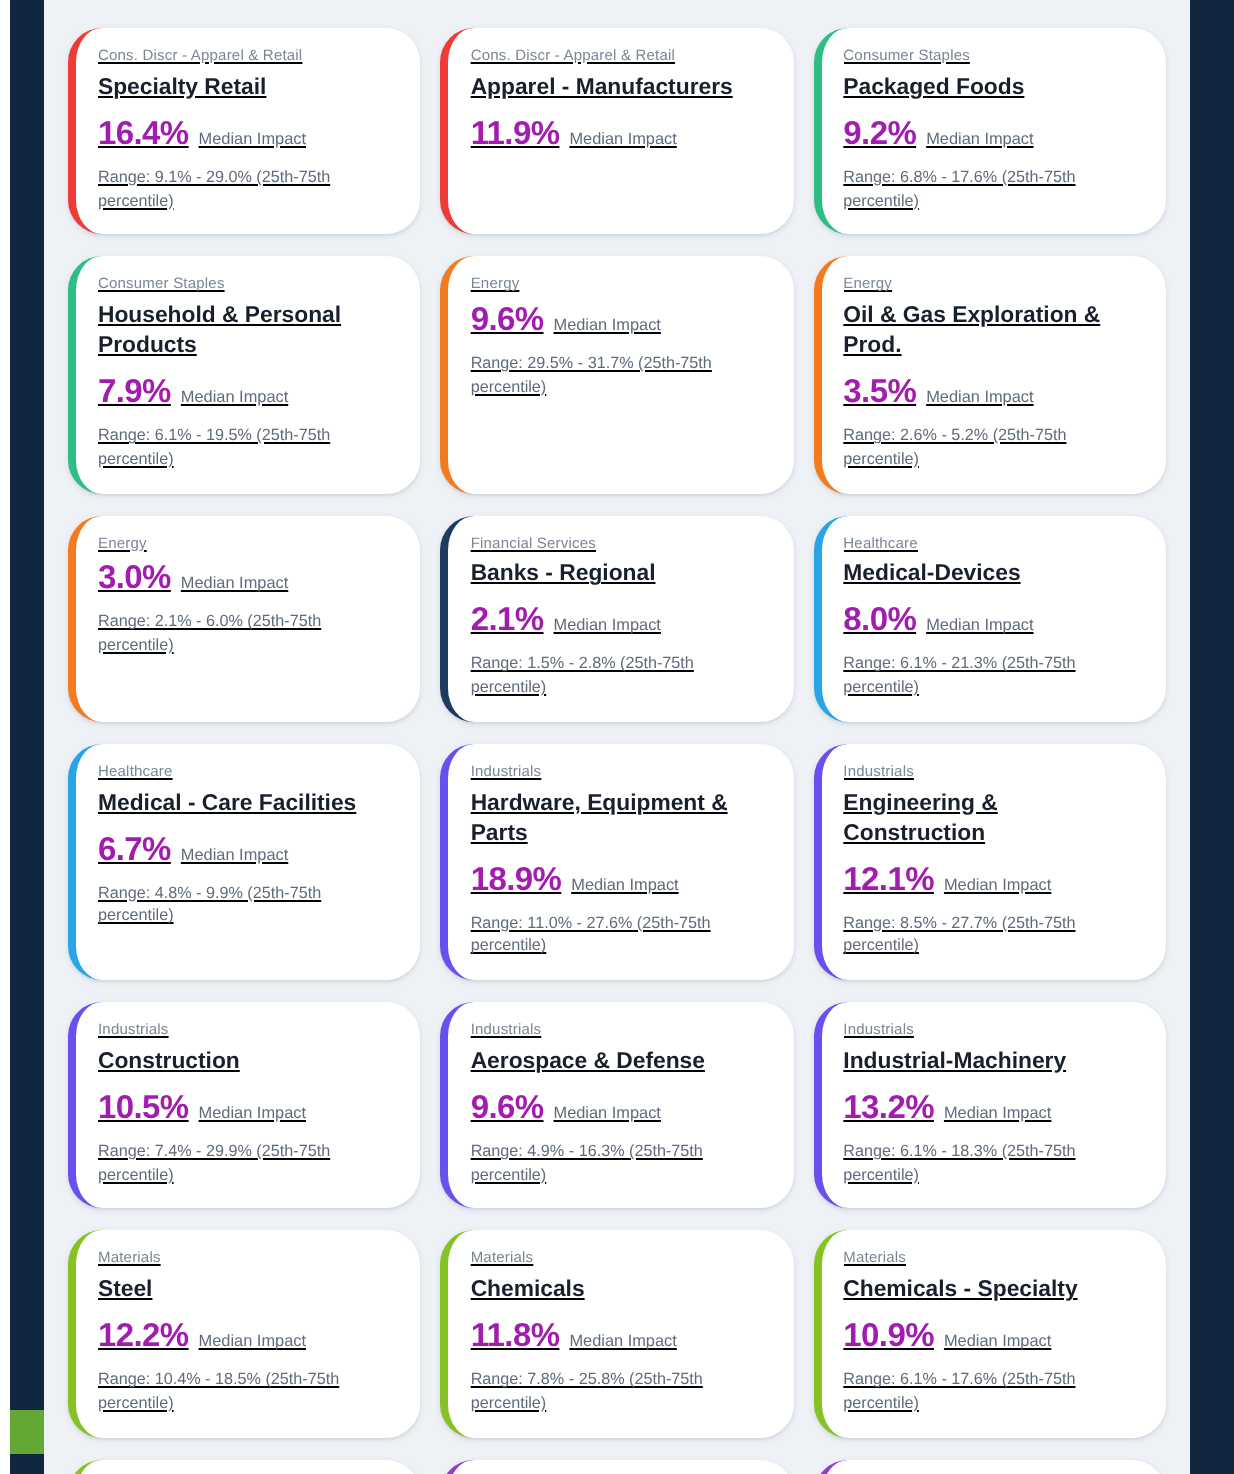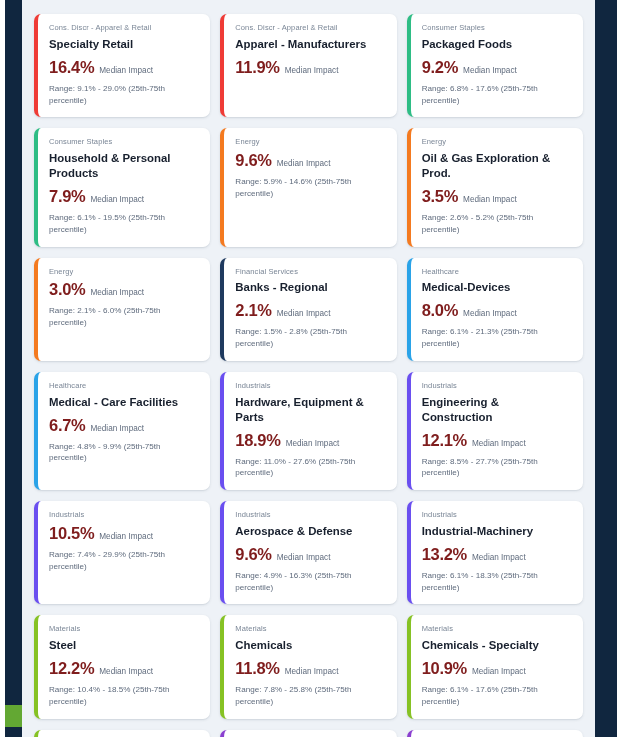--- a/index.html
+++ b/index.html
@@ -61,27 +61,28 @@
   
   #card-grid {
     display: grid;
     grid-template-columns: repeat(3, 1fr);
     gap: 11px 10px;
     align-content: start;
   }
 
   .impact-card {
     background: #ffffff;
-    border-radius: 7px;
+    border-radius: 17px;
     border-left: 4px solid #888;
     padding: 9px 11px 11px 11px;
     box-shadow: 0 1px 3px rgba(17, 35, 60, 0.10), 0 1px 1px rgba(17,35,60,0.05);
     min-height: 97px;
     display: flex;
     flex-direction: column;
+    text-decoration: underline;
   }
 
   .card-sector {
     font-size: 7.5px;
     color: #7a8696;
     letter-spacing: 0.1px;
     line-height: 1.3;
     margin-bottom: 4px;
     white-space: nowrap;
     overflow: hidden;
@@ -99,21 +100,21 @@
   .card-metric-row {
     display: flex;
     align-items: baseline;
     gap: 5px;
     margin-bottom: 6px;
   }
 
   .card-metric-value {
     font-size: 16.5px;
     font-weight: bold;
-    color: #7f1d1d;
+    color: #a21caf;
     letter-spacing: -0.3px;
   }
 
   .card-metric-label {
     font-size: 8.2px;
     color: #5f6b7d;
   }
 
   .card-range {
     font-size: 8.1px;
@@ -167,21 +168,21 @@
             <span class="card-metric-label">Median Impact</span>
           </div>
           <div class="card-range">Range: 6.1% - 19.5% (25th-75th percentile)</div>
         </div>
         <div class="impact-card" style="border-left-color: rgb(244, 122, 32);">
           <div class="card-sector">Energy</div>
           <div class="card-metric-row">
             <span class="card-metric-value">9.6%</span>
             <span class="card-metric-label">Median Impact</span>
           </div>
-          <div class="card-range">Range: 5.9% - 14.6% (25th-75th percentile)</div>
+          <div class="card-range">Range: 29.5% - 31.7% (25th-75th percentile)</div>
         </div>
         <div class="impact-card" style="border-left-color: rgb(244, 122, 32);">
           <div class="card-sector">Energy</div>
           <div class="card-industry">Oil &amp; Gas Exploration &amp; Prod.</div>
           <div class="card-metric-row">
             <span class="card-metric-value">3.5%</span>
             <span class="card-metric-label">Median Impact</span>
           </div>
           <div class="card-range">Range: 2.6% - 5.2% (25th-75th percentile)</div>
         </div>
@@ -233,20 +234,21 @@
           <div class="card-sector">Industrials</div>
           <div class="card-industry">Engineering &amp; Construction</div>
           <div class="card-metric-row">
             <span class="card-metric-value">12.1%</span>
             <span class="card-metric-label">Median Impact</span>
           </div>
           <div class="card-range">Range: 8.5% - 27.7% (25th-75th percentile)</div>
         </div>
         <div class="impact-card" style="border-left-color: rgb(106, 79, 240);">
           <div class="card-sector">Industrials</div>
+          <div class="card-industry">Construction</div>
           <div class="card-metric-row">
             <span class="card-metric-value">10.5%</span>
             <span class="card-metric-label">Median Impact</span>
           </div>
           <div class="card-range">Range: 7.4% - 29.9% (25th-75th percentile)</div>
         </div>
         <div class="impact-card" style="border-left-color: rgb(106, 79, 240);">
           <div class="card-sector">Industrials</div>
           <div class="card-industry">Aerospace &amp; Defense</div>
           <div class="card-metric-row">

